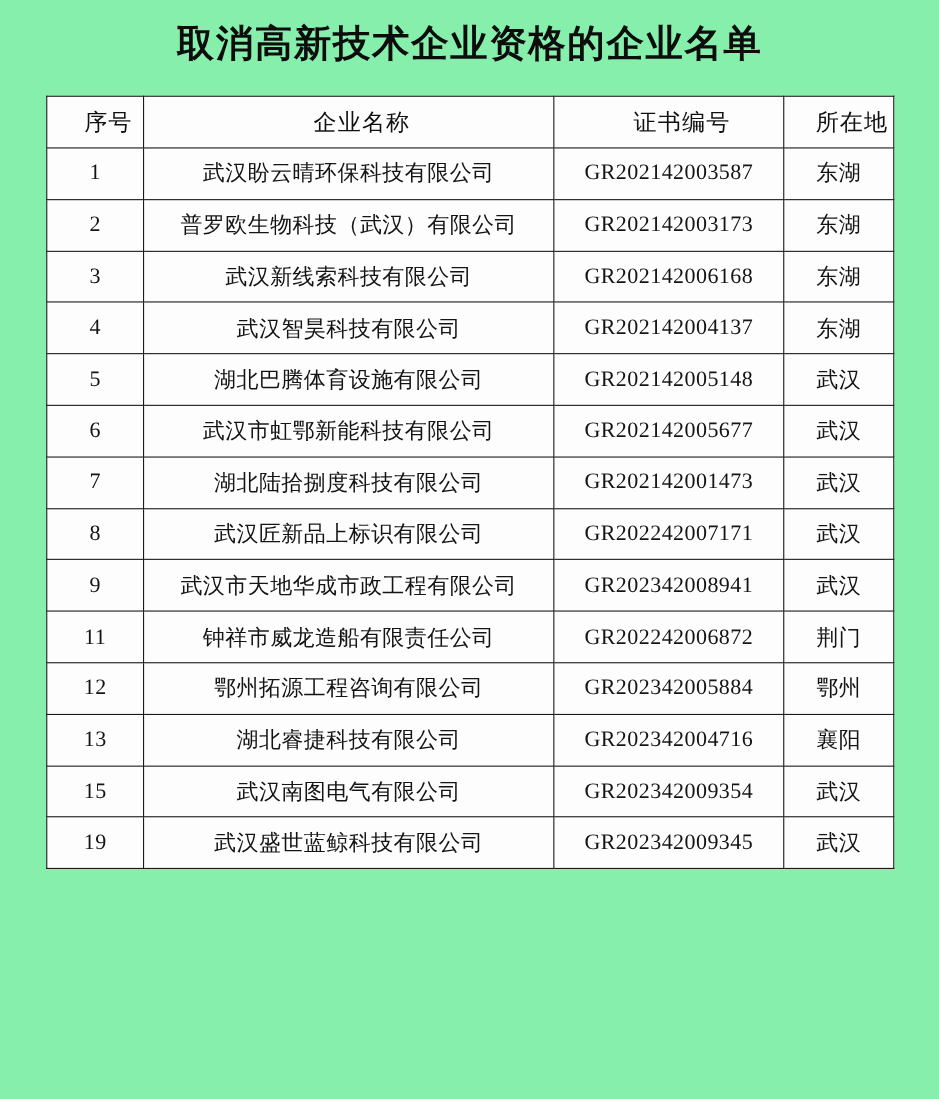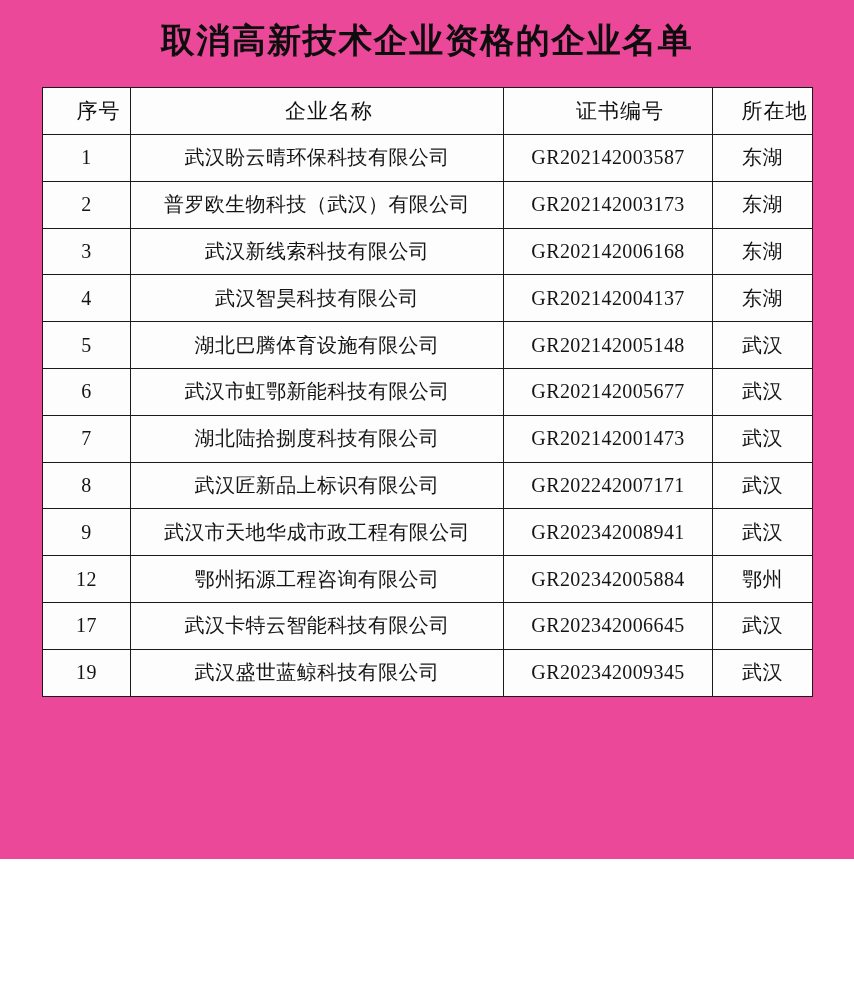--- a/index.html
+++ b/index.html
@@ -11,22 +11,22 @@
     height: 999px;
     background: #ffffff;
     font-family: "Liberation Serif", "DejaVu Serif", serif;
     color: #121212;
     overflow: hidden;
   }
 
   .page {
     position: relative;
     width: 854px;
-    height: 859px;
-    background: #ec4899;
+    height: 999px;
+    background: #86efac;
   }
 
   
   .doc-title {
     position: absolute;
     left: 0;
     top: 17px;
     width: 854px;
     text-align: center;
     font-family: "Liberation Serif", "DejaVu Serif", serif;
@@ -180,29 +180,41 @@
             <td class="cert">GR202242007171</td>
             <td class="loc">武汉</td>
           </tr>
           <tr>
             <td class="idx">9</td>
             <td class="cname">武汉市天地华成市政工程有限公司</td>
             <td class="cert">GR202342008941</td>
             <td class="loc">武汉</td>
           </tr>
           <tr>
+            <td class="idx">11</td>
+            <td class="cname">钟祥市威龙造船有限责任公司</td>
+            <td class="cert">GR202242006872</td>
+            <td class="loc">荆门</td>
+          </tr>
+          <tr>
             <td class="idx">12</td>
             <td class="cname">鄂州拓源工程咨询有限公司</td>
             <td class="cert">GR202342005884</td>
             <td class="loc">鄂州</td>
           </tr>
           <tr>
-            <td class="idx">17</td>
-            <td class="cname">武汉卡特云智能科技有限公司</td>
-            <td class="cert">GR202342006645</td>
+            <td class="idx">13</td>
+            <td class="cname">湖北睿捷科技有限公司</td>
+            <td class="cert">GR202342004716</td>
+            <td class="loc">襄阳</td>
+          </tr>
+          <tr>
+            <td class="idx">15</td>
+            <td class="cname">武汉南图电气有限公司</td>
+            <td class="cert">GR202342009354</td>
             <td class="loc">武汉</td>
           </tr>
           <tr>
             <td class="idx">19</td>
             <td class="cname">武汉盛世蓝鲸科技有限公司</td>
             <td class="cert">GR202342009345</td>
             <td class="loc">武汉</td>
           </tr>
         </tbody>
     </table>

